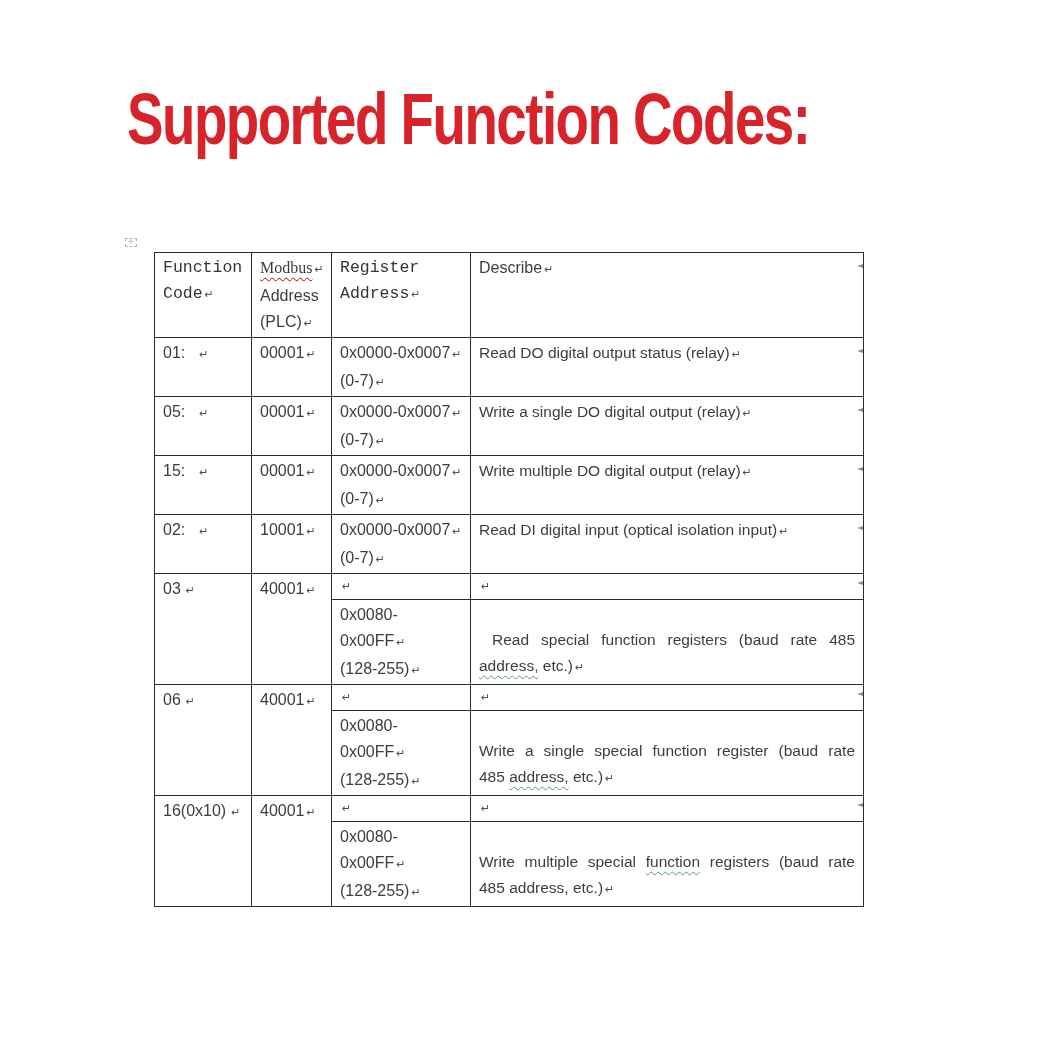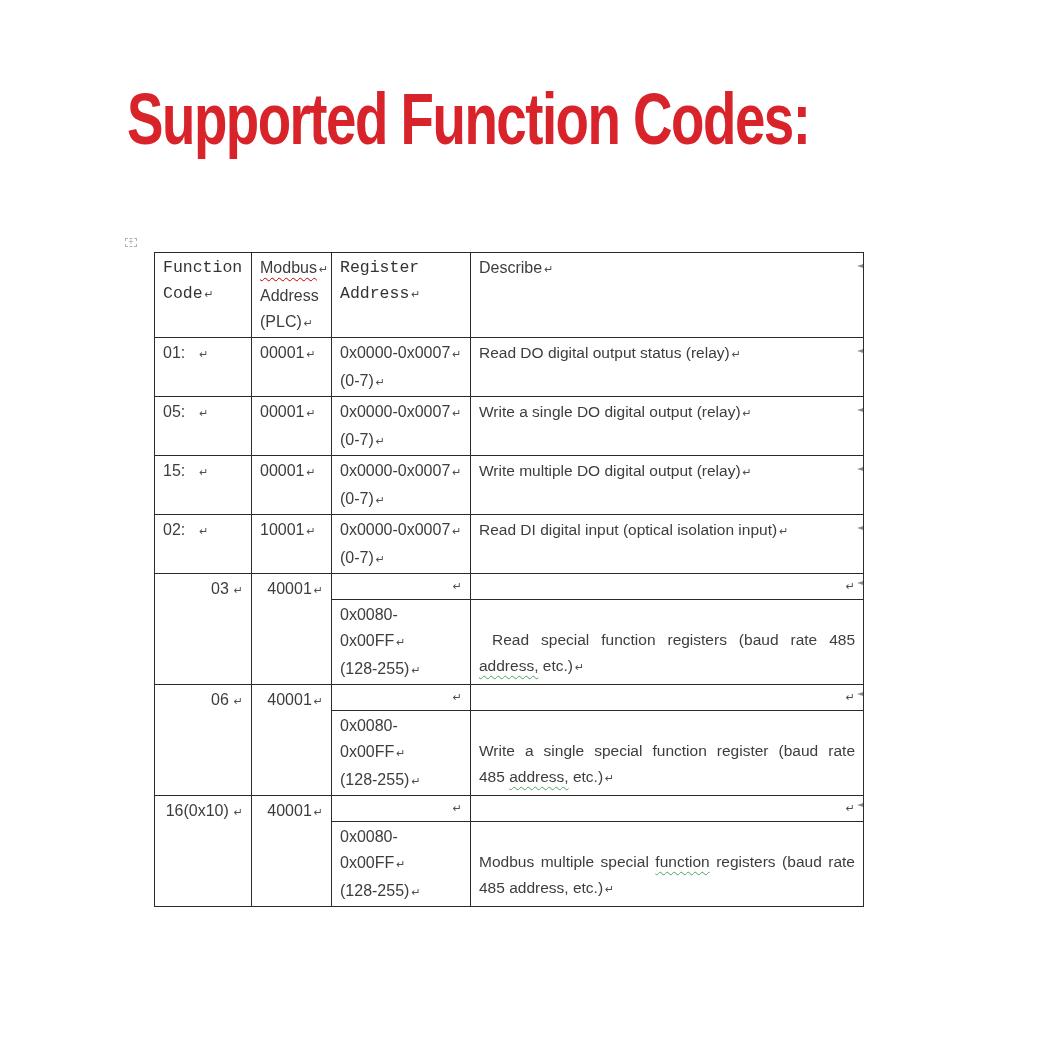--- a/index.html
+++ b/index.html
@@ -24,38 +24,39 @@
     border-collapse:collapse; table-layout:fixed; color:#3d3d3d;
   }
   .fc td, .fc th {
     border:1.5px solid #2b2b2b; vertical-align:top; text-align:left;
     padding:2px 8px 0 8px; box-sizing:border-box; font-weight:normal;
     position:relative; overflow:hidden;
   }
   .col1 { width:97px; } .col2 { width:80px; } .col3 { width:139px; } .col4 { width:393px; }
   .r-hdr th { height:79px; }
   .r-a td  { height:53px; }
-  .r-bA td { height:26px;text-align:right; }
+  .r-bA td { height:26px; }
   .r-bB td { height:53px; }
   .line { line-height:26px; font-size:16px; }
   .line.sm { line-height:17px; }
   .mono { font-family:"Liberation Mono", monospace; font-size:16.5px; color:#333333; }
   .desc .line { font-size:15.5px; }
   .just { text-align:justify; text-align-last:justify;margin-top:25px; }
   .indent { text-indent:13px; }
   .pil {
     font-family:"DejaVu Sans", sans-serif; font-size:11px; color:#4f4f4f;
     margin-left:2px;
   }
   .gap-w { margin-left:14px; }
   .gap-n { margin-left:5px; }
   .wavy-r {
     text-decoration:underline; text-decoration-style:wavy;
     text-decoration-color:#c00000; text-decoration-thickness:1px;
     text-underline-offset:4px;
+    font-family:Liberation Serif, serif;
   }
   .wavy-g {
     text-decoration:underline; text-decoration-style:wavy;
     text-decoration-color:#55a05f; text-decoration-thickness:1px;
     text-underline-offset:4px;
   }
   .re-abs { position:absolute; left:386px; top:8px; font-size:8px; color:#8a8a8a;
     font-family:"DejaVu Sans", sans-serif; line-height:10px; }
 </style>
 </head>
@@ -230,20 +231,20 @@
             <div class="line sm"><span class="pil">↵</span></div>
         <span class="re-abs" style="top:4px">◄</span>
       </td>
     </tr>
     <tr class="r-bB">
       <td>
         <div class="line"><span>0x0080-0x00FF</span><span class="pil">↵</span></div>
         <div class="line"><span>(128-255)</span><span class="pil">↵</span></div>
       </td>
       <td class="desc">
-        <div class="line just"><span>Modbus multiple special </span><span class="wavy-g">function</span><span> registers (baud rate</span></div>
+        <div class="line just"><span>Write multiple special </span><span class="wavy-g">function</span><span> registers (baud rate</span></div>
         <div class="line"><span>485 address, etc.)</span><span class="wavy-g"></span><span></span><span class="pil">↵</span></div>
       </td>
     </tr>
 
   </tbody>
     </table>
 </div>
 
 </body></html>

